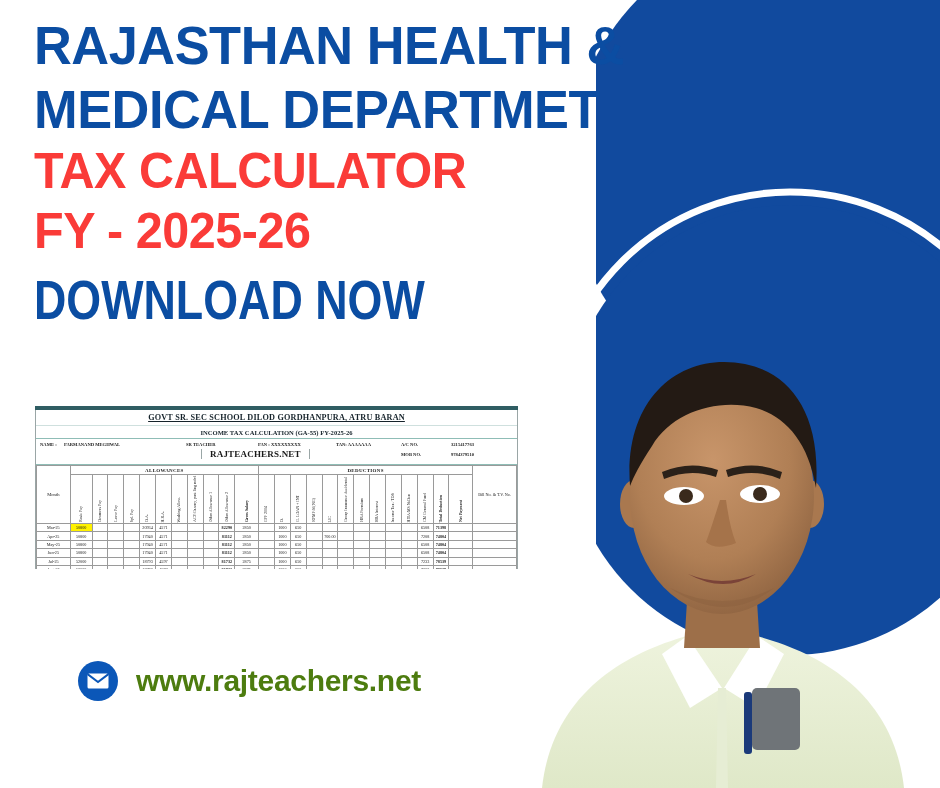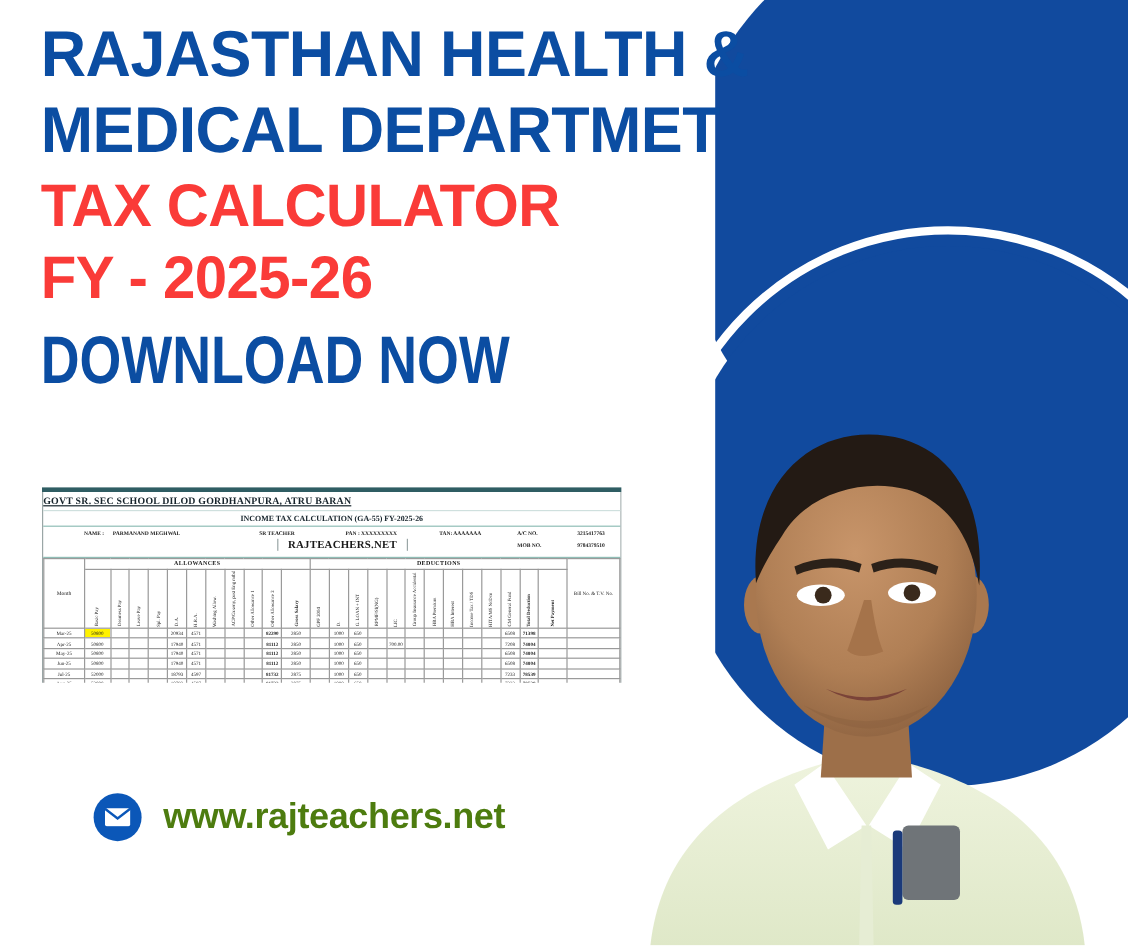--- a/index.html
+++ b/index.html
@@ -63,20 +63,21 @@
     height:163px;
     background:#ffffff;
     overflow:hidden;
     z-index:6;
     filter:blur(0.25px);
   }
   .sheet-topbar { height:4px; background:#2F5D63; width:100%; }
   .sheet-inner { border-left:1px solid #9aa6a6; border-right:1px solid #9aa6a6; }
 
   .sheet-title {
+    text-align:center;
     font-family:"Liberation Serif", serif;
     font-weight:bold;
     font-size:8.2px;
     color:#16232b;
     padding:3px 0 3px 0;
     text-decoration:underline;
     border-bottom:1px solid #cfe0de;
     letter-spacing:0.2px;
   }
   .sheet-sub {
@@ -90,21 +91,21 @@
   }
   .sheet-meta {
     position:relative;
     height:26px;
     border-bottom:1px solid #8fbdb6;
     font-family:"Liberation Serif", serif;
     font-size:4.6px;
     font-weight:bold;
     color:#1a1a1a;
   }
-  .sheet-meta span { position:absolute; white-space:nowrap;margin-left:30px; }
+  .sheet-meta span { position:absolute; white-space:nowrap; }
   .m-namelbl { left:4px;   top:3px; }
   .m-name    { left:28px;  top:3px; }
   .m-desig   { left:150px; top:3px; }
   .m-pan     { left:222px; top:3px; }
   .m-tan     { left:300px; top:3px; }
   .m-aclbl   { left:365px; top:3px; }
   .m-acno    { left:415px; top:3px; }
   .m-moblbl  { left:365px; top:13px; }
   .m-mobno   { left:415px; top:13px; }
   .m-brand {

